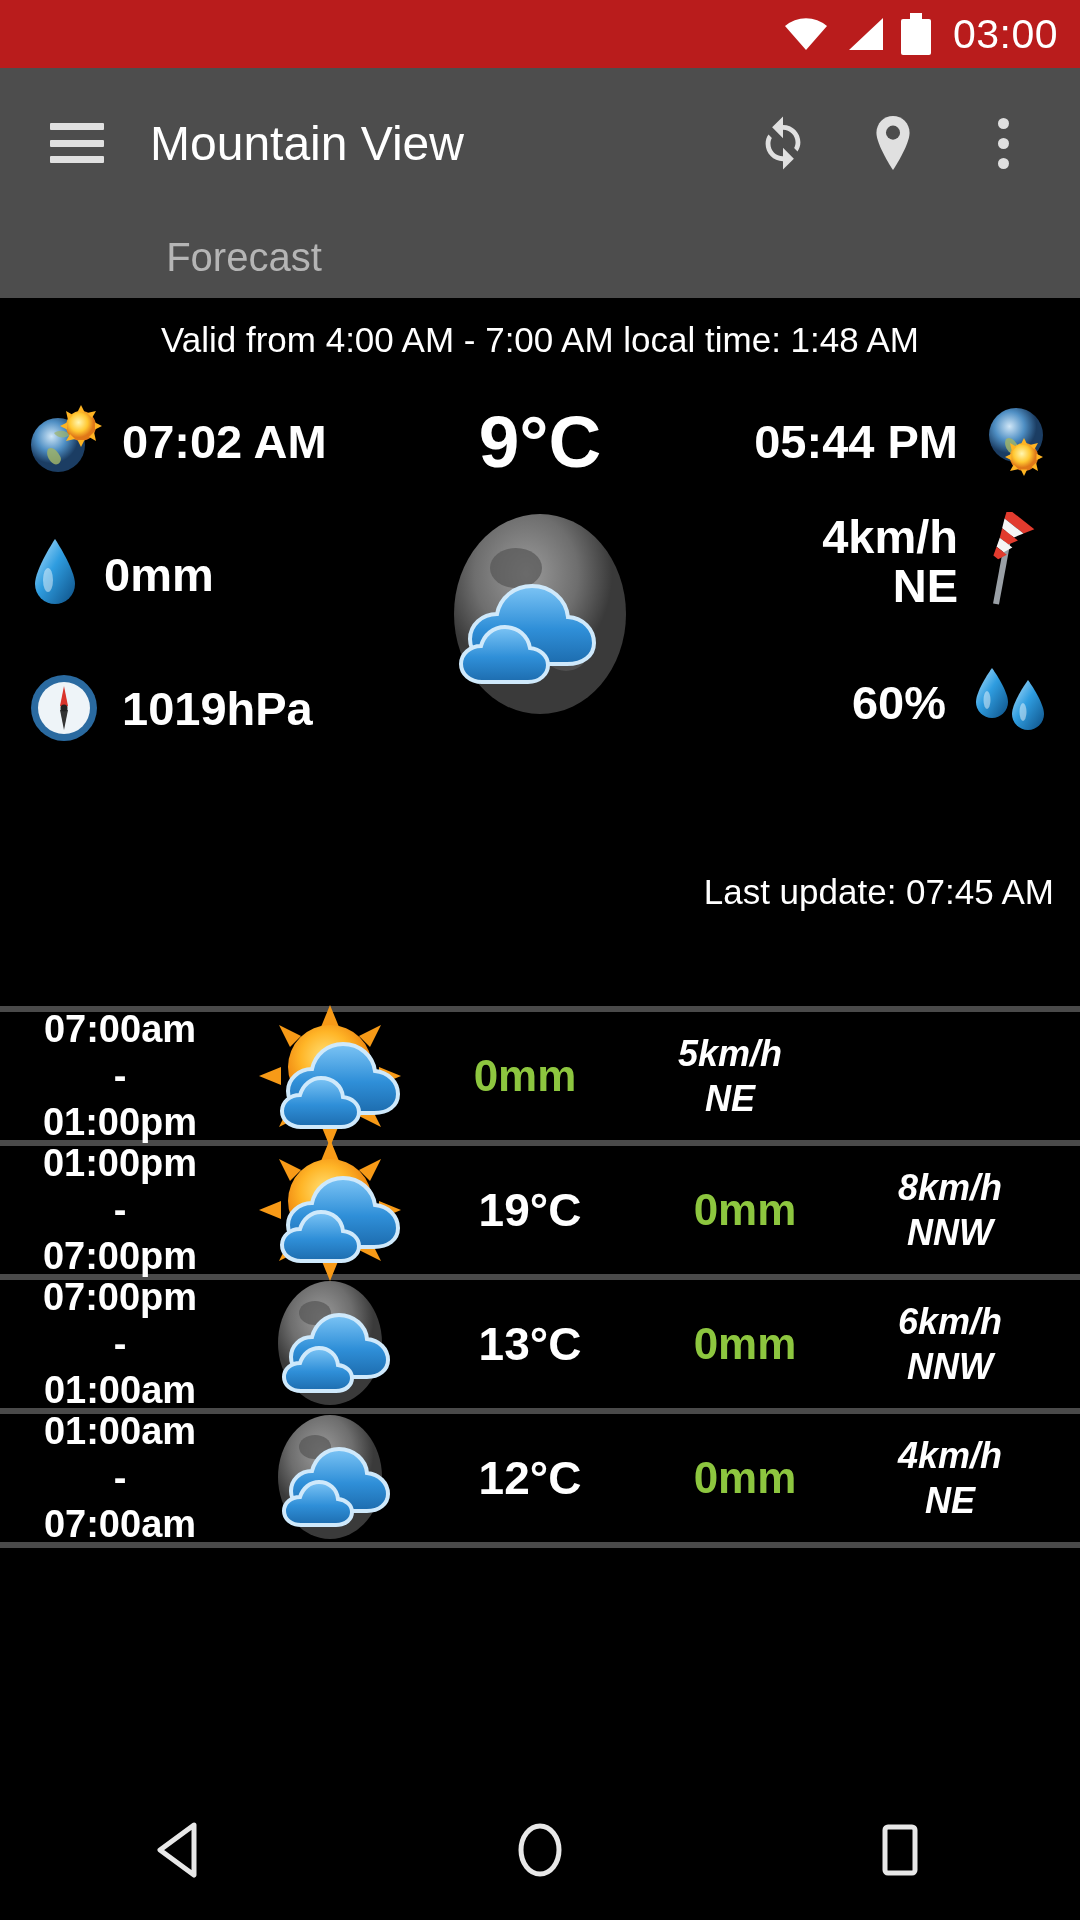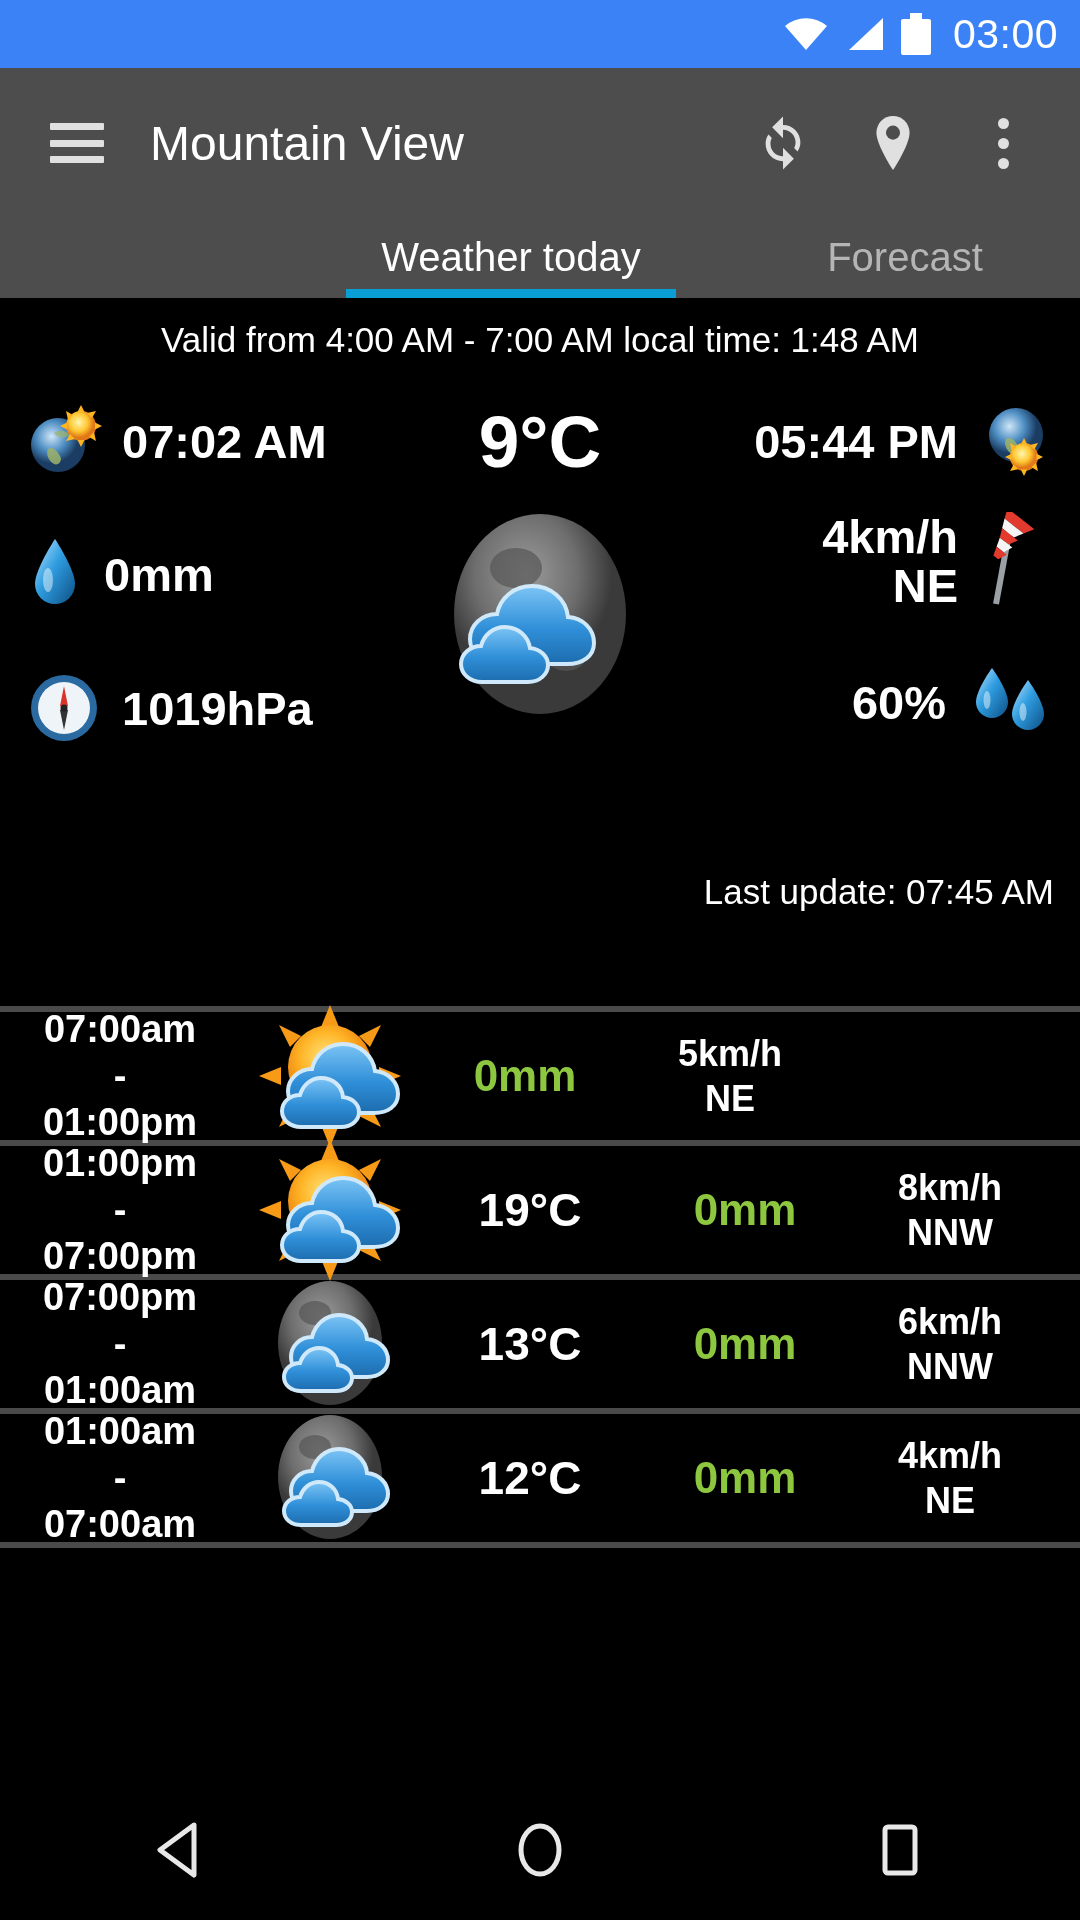--- a/index.html
+++ b/index.html
@@ -6,21 +6,21 @@
   html, body {
     width:1080px; height:1920px;
     background:#000;
     font-family:"Liberation Sans", sans-serif;
     overflow:hidden;
   }
   .screen { position:relative; width:1080px; height:1920px; background:#000; }
 
   
   .statusbar {
-    height:68px; background:#3b82f6;
+    height:68px; background:#b91c1c;
     display:flex; align-items:center; justify-content:flex-end;
     padding-right:22px; gap:16px;
   }
   .sb-icon { display:flex; align-items:center; }
   .batt-glyph { width:30px; height:42px; position:relative; }
   .batt-body {
     position:absolute; left:0; top:6px; width:30px; height:36px;
     background:#fff; border-radius:2px;
   }
   .batt-cap {
@@ -125,21 +125,21 @@
   }
   .f-time {
     width:240px; text-align:center; color:#fff; font-size:38px; font-weight:bold;
     line-height:1.22;
   }
   .f-icon { width:180px; display:flex; align-items:center; justify-content:center; }
   .f-temp { flex:1; text-align:center; color:#fff; font-size:46px; font-weight:bold; }
   .f-precip { width:210px; text-align:center; color:#8dc63f; font-size:44px; font-weight:bold; }
   .f-wind {
     width:230px; text-align:center; color:#fff; font-size:36px; font-weight:bold;
-    line-height:1.25; padding-right:30px;
+    line-height:1.25; padding-right:30px;font-style:italic;
   }
 
   
   .navbar {
     position:absolute; left:0; bottom:0; width:100%; height:140px;
     background:#000; display:flex; align-items:center; justify-content:space-around;
   }
   .nav-btn { width:140px; height:100px; display:flex; align-items:center; justify-content:center; }
 
   .ic { display:block; }
@@ -192,24 +192,20 @@
           <div class="dots">
               <i></i>
               <i></i>
               <i></i>
             </div>
         </div>
       </div>
     </div>
 
     <div class="tabs">
-      <div class="tab active">
-        <span>Weather today</span>
-        <span class="tab-underline"></span>
-      </div>
       <div class="tab inactive">
         <span>Forecast</span>
       </div>
     </div>
   </div>
 
   <div class="valid-line">Valid from 4:00 AM - 7:00 AM local time: 1:48 AM</div>
 
   <div class="current">
 

